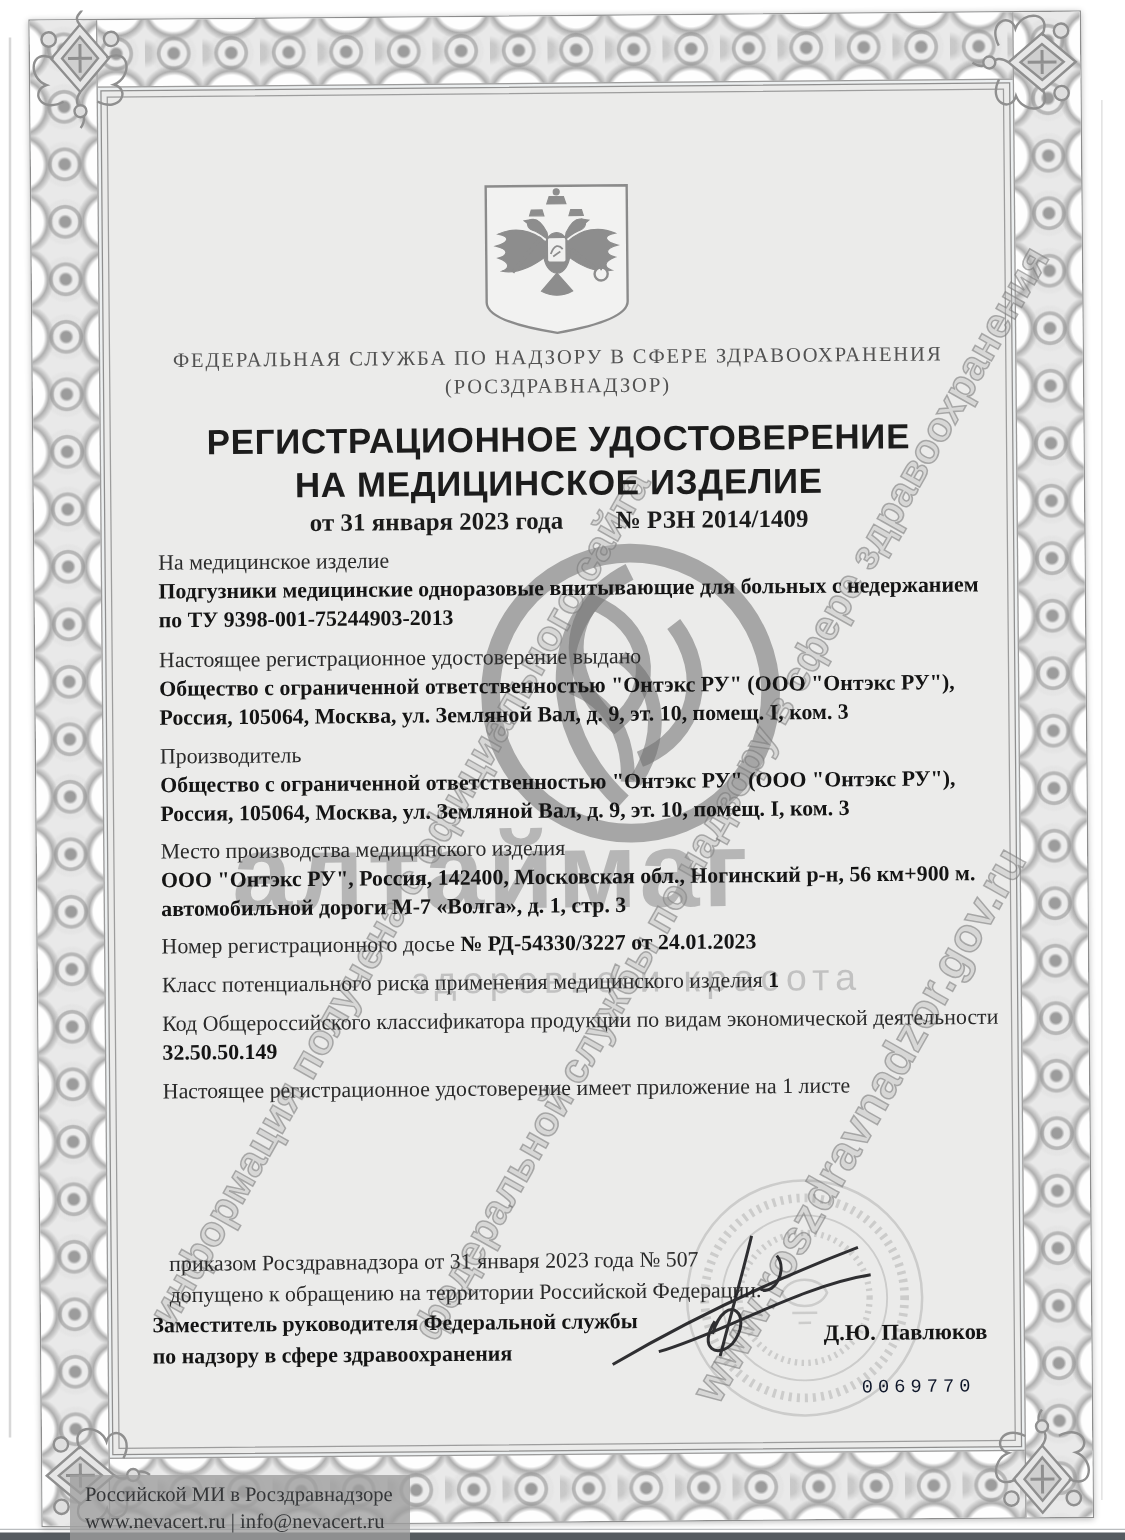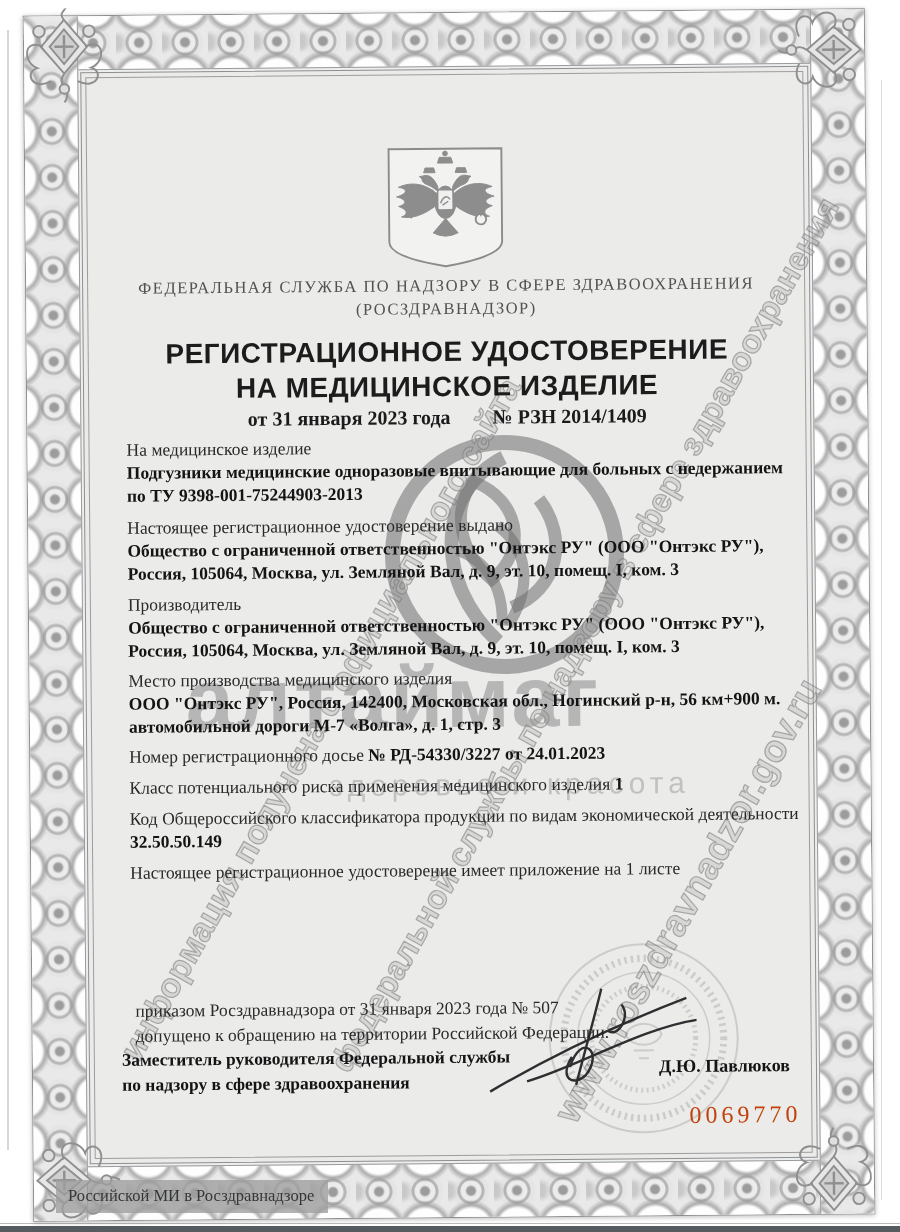--- a/index.html
+++ b/index.html
@@ -113,22 +113,22 @@
   .sec b, .sec .v { font-weight:700; color:#141414; }
   .s1 { top:424px; } .s2 { top:502px; } .s3 { top:579px; } .s4 { top:655px; }
   .s5 { top:731px; } .s6 { top:762px; } .s7 { top:793px; } .s8 { top:847px; }
 
   .order-block { position:absolute; left:90px; right:70px; top:984px; font-size:17.5px; line-height:24.5px; color:#2a2a2a; }
   .order-block .ind { padding-left:14px; }
   .role { font-weight:700; color:#141414; }
   .signer-name { position:absolute; right:84px; top:1046px; font-weight:700; font-size:18px; color:#141414; z-index:2; }
   .serial {
     position:absolute; left:657px; top:1092px;
-    font-family:Liberation Serif, serif;
-    font-size:24px; letter-spacing:4px; color:#c2410c;
+    font-family:Liberation Mono, monospace;
+    font-size:15px; letter-spacing:4px; color:#0f172a;
   }
   .signature { position:absolute; left:450px; top:958px; z-index:4; }
 
   
   .footer-box {
     position:absolute; left:56px; top:1180px; z-index:6;
     background:rgba(158,158,158,.78);
     padding:5px 14px 7px 12px;
     font-size:16.5px; line-height:21px; color:#343638;
   }
@@ -330,13 +330,14 @@
       <path d="M120 20 C112 52 102 86 94 116"></path>
       <path d="M88 98 C100 62 122 84 104 106 C92 118 76 110 90 88"></path>
       <path d="M140 36 C150 48 136 70 126 62"></path>
     </g>
   </svg>
 
 </div>
 
 <div class="footer-box">
   <div>Российской МИ в Росздравнадзоре</div>
+  <div>www.nevacert.ru | info@nevacert.ru</div>
 </div>
 
 </body></html>

